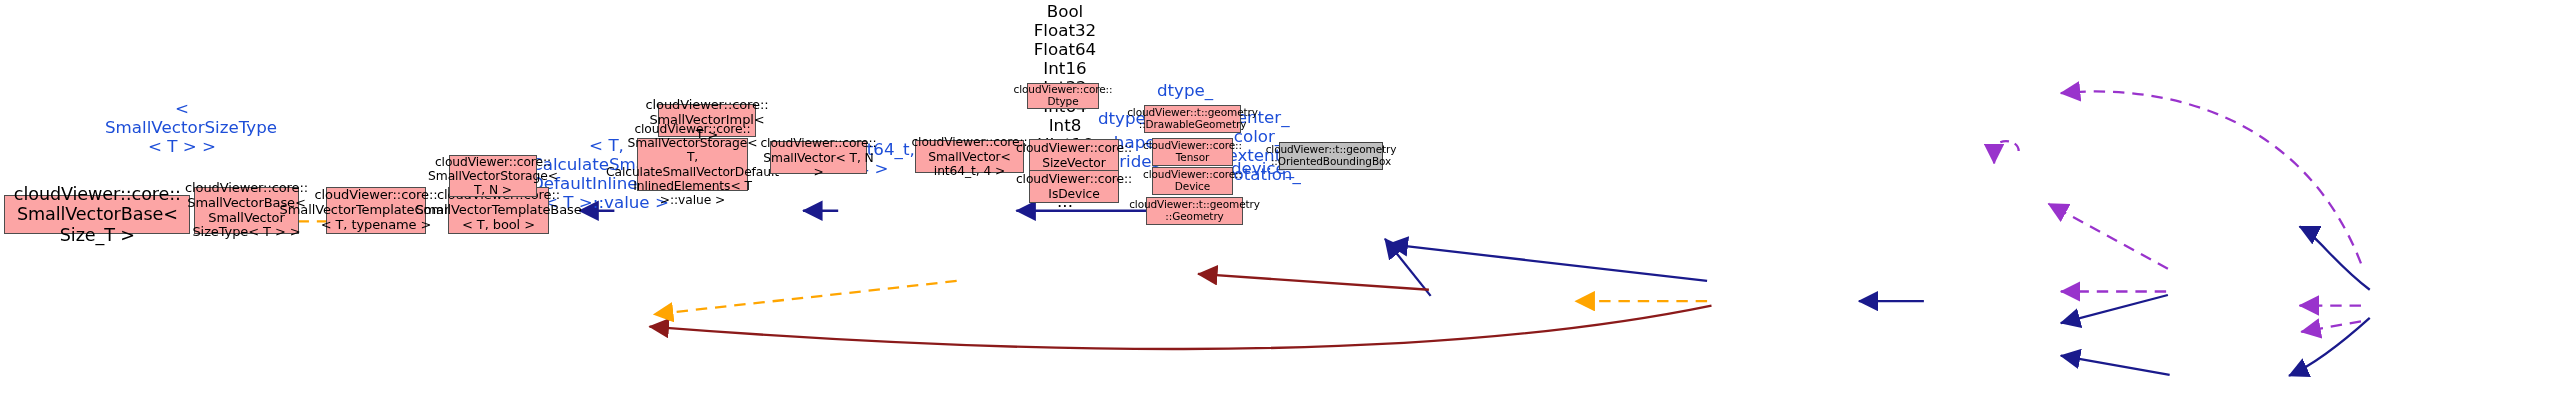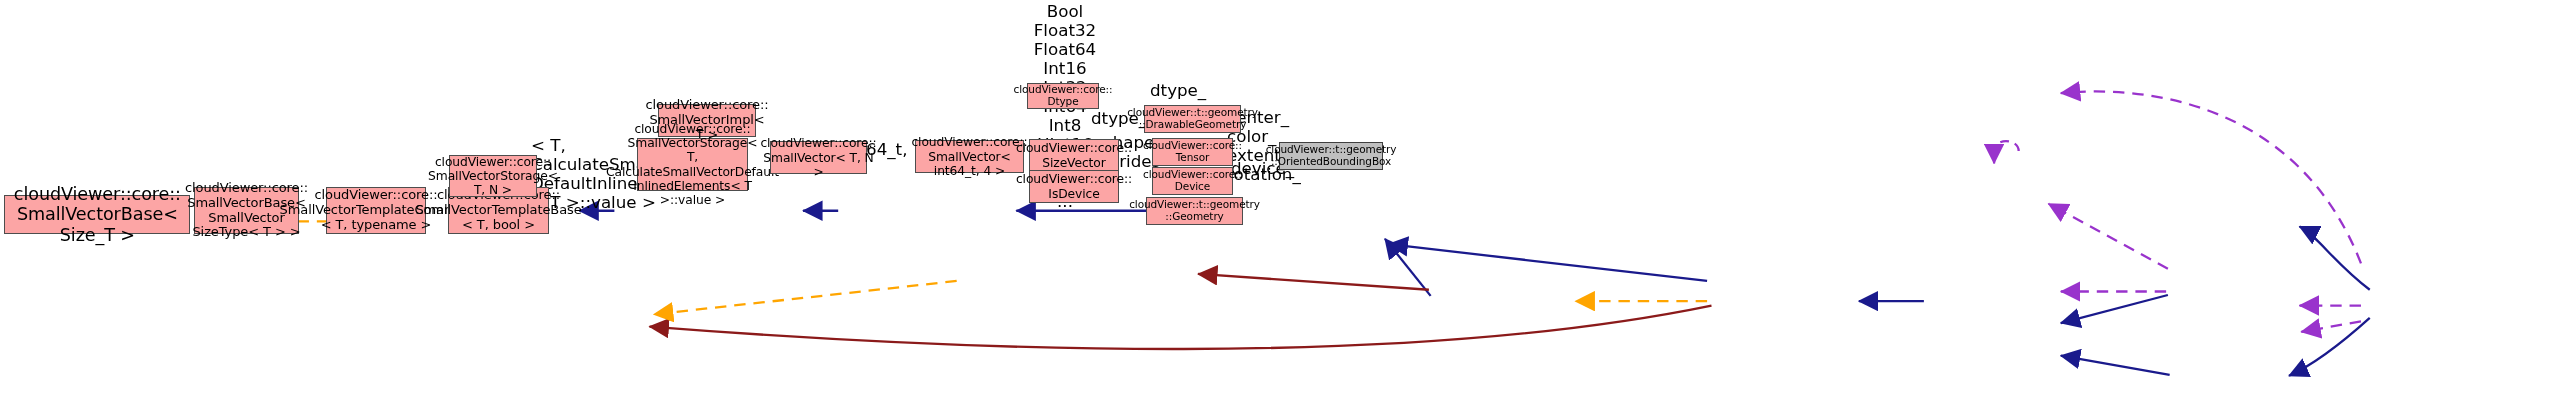--- a/index.html
+++ b/index.html
@@ -31,24 +31,24 @@
     letter-spacing:-0.1px;
     white-space:pre-line;
     z-index:3;
   }
   .node.hl{
     background:#bfbfbf;
     border-color:#404040;
   }
   .edge-label{
     position:absolute;
-    color:#000000;
+    color:#1d4ed8;
     font-size:16.7px;
     line-height:1.13;
-    text-align:left;
+    text-align:center;
     white-space:pre-line;
     z-index:2;
     background:transparent;
   }
   .enum-list{
     position:absolute;
     color:#000000;
     font-size:16.7px;
     line-height:1.14;
     text-align:center;
@@ -171,20 +171,22 @@
 
   <div class="node" style="left:1152px;top:167px; width:81px; height:28px; font-size:10.5px;">cloudViewer::core::
 Device</div>
 
   <div class="node" style="left:1146px;top:197px; width:97px; height:28px; font-size:10.5px;">cloudViewer::t::geometry
 ::Geometry</div>
 
   <div class="node hl" style="left:1279px;top:142px; width:104px; height:28px; font-size:10.5px;">cloudViewer::t::geometry
 ::OrientedBoundingBox</div>
 
+  <div class="edge-label" style="left:105px;top:99px;width:154px;">&lt; SmallVectorSizeType
+&lt; T &gt; &gt;</div>
 
   <div class="edge-label" style="left:531px;top:136px;width:151px;">&lt; T, CalculateSmallVector
 DefaultInlinedElements
 &lt; T &gt;::value &gt;</div>
 
   <div class="edge-label" style="left:825px;top:140px;width:97px;">&lt; int64_t, 4 &gt;</div>
 
   <div class="edge-label" style="left:1150px;top:81px;width:70px;">dtype_</div>
 
   <div class="edge-label" style="left:1091px;top:109px;width:70px;">dtype_</div>

